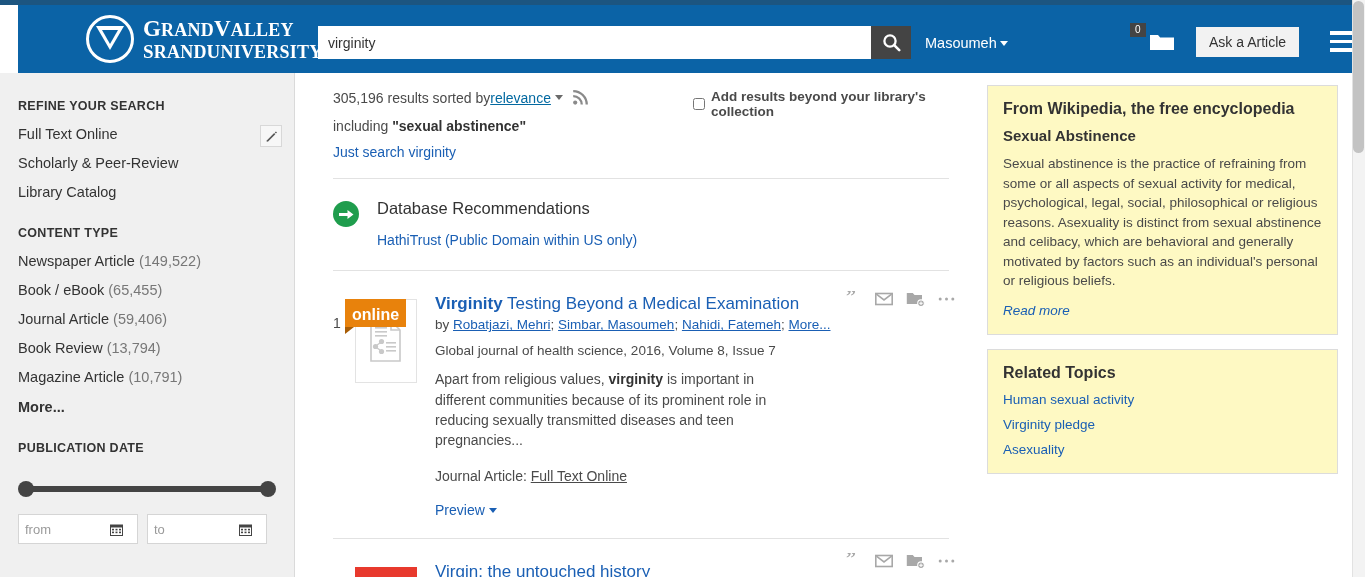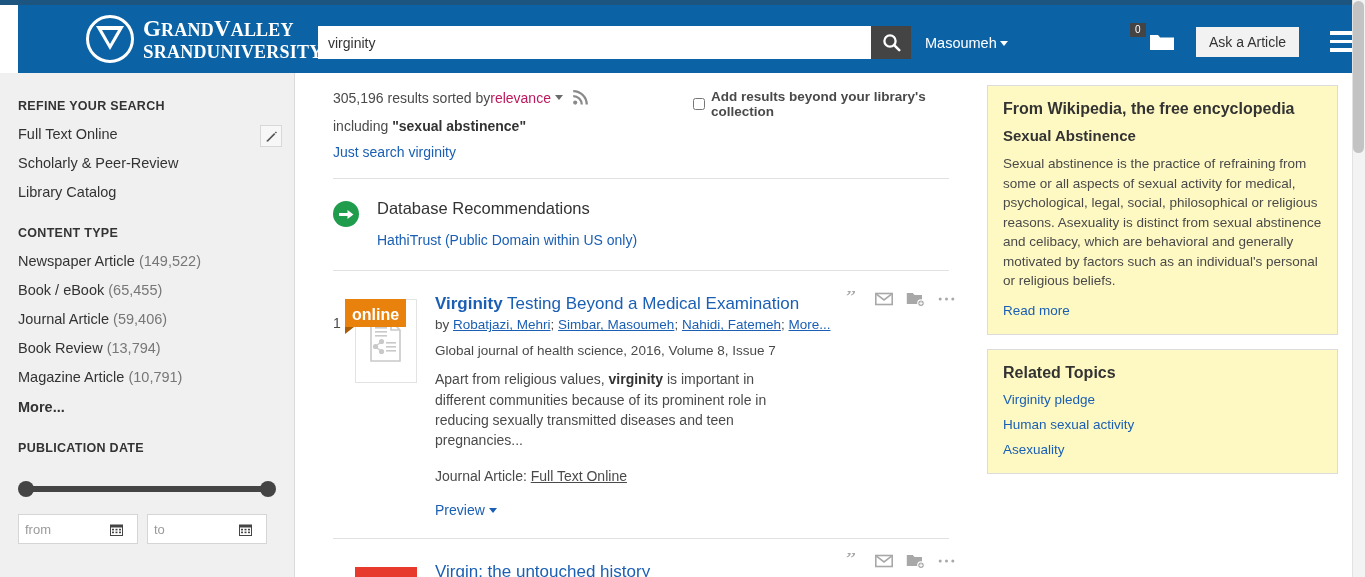--- a/index.html
+++ b/index.html
@@ -133,21 +133,21 @@
   .date-box input::placeholder { color:#9a9a9a; }
   .cal-ico { width: 30px; display:flex; align-items:center; justify-content:center; cursor:pointer;}
 
   
   .results {
     position: absolute; left: 311px; top: 73px; width: 660px; height: 504px;
     background: #fff; padding: 16px 0 0 0; overflow:hidden;
   }
   .res-head { padding: 0 22px; position:relative; }
   .rh-line1 { font-size: 14px; color:#4a4a4a; display:flex; align-items:center; }
-  .rh-line1 a.sortlink { color:#be185d; cursor:pointer; }
+  .rh-line1 a.sortlink { color:#0369a1; text-decoration:underline; cursor:pointer; }
   .caret-g {
     display:inline-block; width:0;height:0; margin-left:4px;
     border-left:4px solid transparent; border-right:4px solid transparent;
     border-top:5px solid #6a6a6a; vertical-align: 2px;
   }
   .rss-ico { margin-left: 9px; display:inline-flex; align-items:center; cursor:pointer;}
   .rh-line2 { font-size: 14px; color:#4a4a4a; margin-top: 12px; }
   .rh-line2 b { color:#333; }
   .rh-line3 { font-size: 14px; margin-top: 10px; }
   .rh-line3 a { color:#1a5fb4; text-decoration:none; cursor:pointer; }
@@ -213,21 +213,21 @@
 
   
   .rail { position:absolute; left: 987px; top: 85px; width: 351px; }
   .card {
     background:#fef9c3; border:1px solid #dcdcdc; padding: 14px 15px 16px 15px;
     margin-bottom: 14px;
   }
   .card-h1 { font-size: 16px; color:#333; font-weight:bold; }
   .card-h2 { font-size: 15px; color:#333; font-weight:bold; margin-top: 9px; }
   .card-p { font-size: 13.5px; color:#4a4a4a; line-height: 1.45; margin-top: 10px; }
-  .card-link { font-size: 13.5px; margin-top: 12px; }
+  .card-link { font-size: 13.5px; margin-top: 12px; font-style: italic; }
   .card-link a { color:#1a5fb4; text-decoration:none; cursor:pointer; }
   .rel-h { font-size: 16px; color:#333; font-weight:bold; }
   .rel-item { font-size: 13.5px; margin-top: 10px; }
   .rel-item a { color:#1a5fb4; text-decoration:none; cursor:pointer; }
 
   
   .sbar { position:absolute; right:0; top:0; width:13px; height:577px; background:#f3f3f3; border-left:1px solid #e2e2e2;}
   .sthumb { position:absolute; right:1px; top:1px; width:11px; height:152px; background:#c3c3c3; border-radius:6px; }
   .rail-bg { position:absolute; left:971px; top:73px; width:381px; height:504px; background:#fff; }
 </style>
@@ -496,22 +496,22 @@
 
   <div class="rail">
     <div class="card">
       <div class="card-h1">From Wikipedia, the free encyclopedia</div>
       <div class="card-h2">Sexual Abstinence</div>
       <div class="card-p">Sexual abstinence is the practice of refraining from some or all aspects of sexual activity for medical, psychological, legal, social, philosophical or religious reasons. Asexuality is distinct from sexual abstinence and celibacy, which are behavioral and generally motivated by factors such as an individual's personal or religious beliefs.</div>
       <div class="card-link"><a>Read more</a></div>
     </div>
     <div class="card">
       <div class="rel-h">Related Topics</div>
+      <div class="rel-item"><a>Human sexual activity</a></div>
       <div class="rel-item"><a>Virginity pledge</a></div>
-      <div class="rel-item"><a>Human sexual activity</a></div>
       <div class="rel-item"><a>Asexuality</a></div>
     </div>
   </div>
 
   <div class="sbar">
     <div class="sthumb"></div>
   </div>
 
 </div>
 

